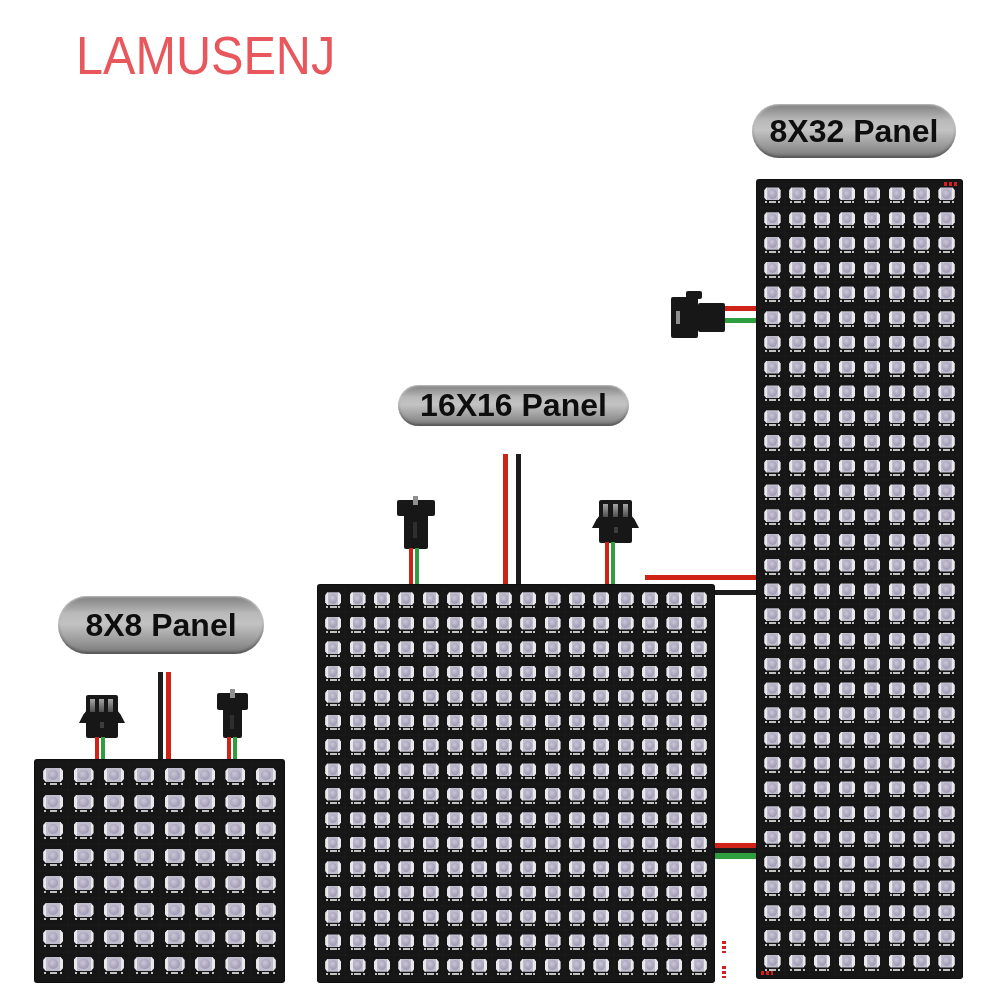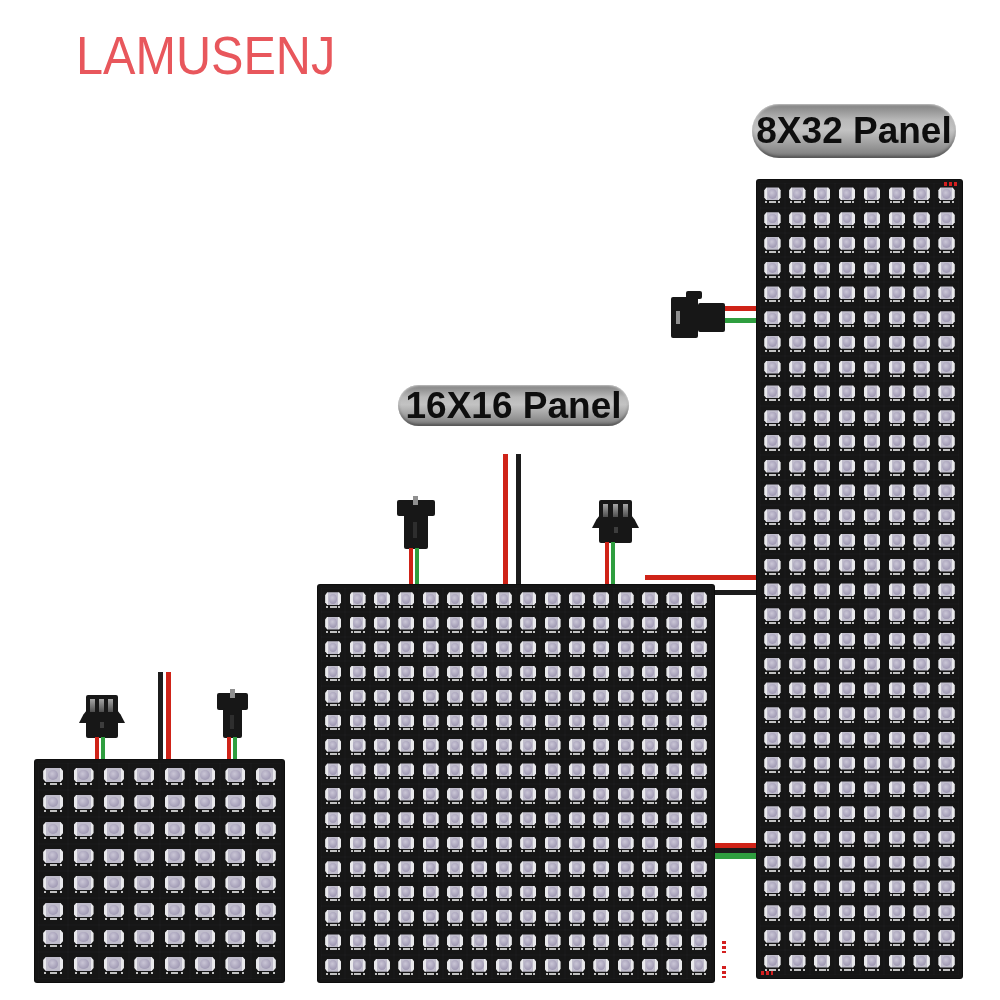--- a/index.html
+++ b/index.html
@@ -7,21 +7,21 @@
          font-family:"Liberation Sans",sans-serif;}
 
   
   .brand{position:absolute;left:76px;top:24px;font-size:54px;font-weight:500;color:#e8575c;
          letter-spacing:0px;transform:scaleX(.9);transform-origin:left top;white-space:nowrap;}
 
   
   .badge{position:absolute;border-radius:29px;display:flex;align-items:center;justify-content:center;
          background:linear-gradient(180deg,#7f7f7f 0%,#b9b9b9 30%,#c3c3c3 48%,#9d9d9d 75%,#787878 100%);
          box-shadow:inset 0 1px 2px rgba(255,255,255,.55), inset 0 -2px 3px rgba(0,0,0,.35);}
-  .badge span{font-size:37px;font-weight:700;color:#0e0e0e;letter-spacing:0;}
+  .badge span{font-size:32px;font-weight:700;color:#0e0e0e;letter-spacing:0;}
   .badge.b8x32{left:752px;top:104px;width:204px;height:54px;}
   .badge.b16x16{left:398px;top:385px;width:231px;height:41px;}
   .badge.b8x8{left:58px;top:596px;width:206px;height:58px;}
 
   
   .panel{position:absolute;background:#161616;border-radius:2px;display:grid;
          padding:3px;box-sizing:border-box;gap:0;box-shadow:0 0 0 1px #0e0e0e;}
   .p8x8{left:35px;top:760px;width:249px;height:222px;}
   .p16x16{left:318px;top:585px;width:396px;height:397px;}
   .p8x32{left:757px;top:180px;width:205px;height:798px;}
@@ -63,20 +63,23 @@
 
 <div class="stage">
 
   <div class="brand">LAMUSENJ</div>
 
   <div class="badge b8x32">
     <span>8X32 Panel</span>
   </div>
   <div class="badge b16x16">
     <span>16X16 Panel</span>
+  </div>
+  <div class="badge b8x8">
+    <span>8X8 Panel</span>
   </div>
 
   <div class="conn" style="left:86px;top:695px;width:32px;height:43px;">
     <span class="blk" style="left:0;top:0;width:32px;height:43px;"></span>
     <span class="pin" style="left:4px;"></span>
     <span class="pin" style="left:13px;"></span>
     <span class="pin" style="left:22px;"></span>
     <span class="wing l"></span>
     <span class="wing r"></span>
     <span class="dotc" style="left:14px;top:27px;width:4px;height:6px;"></span>

